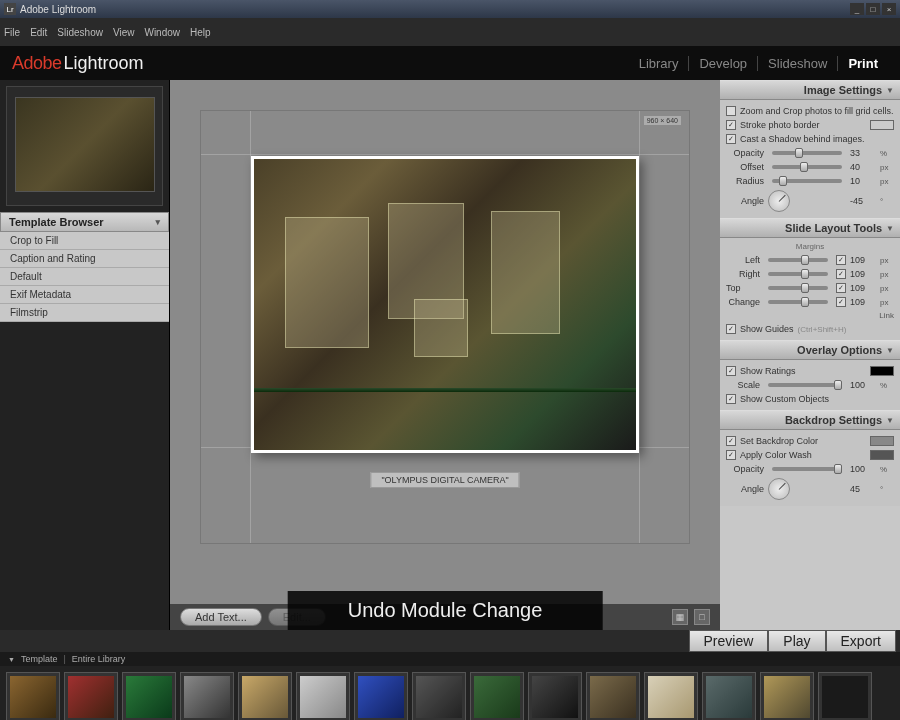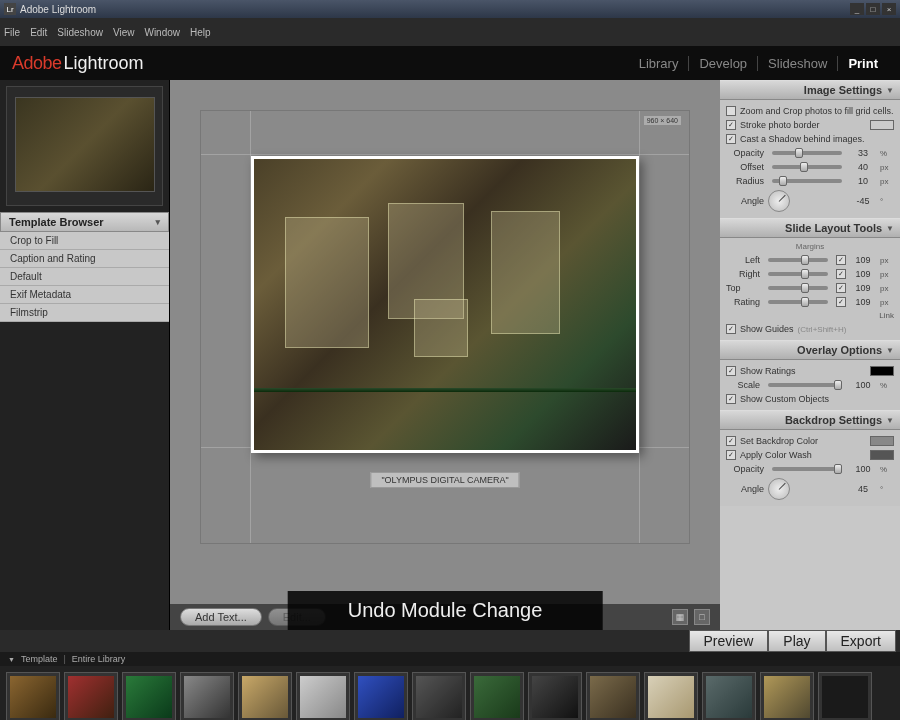--- a/index.html
+++ b/index.html
@@ -66,21 +66,21 @@
 .right::-webkit-scrollbar-thumb { background: #666; }
 .sec-head { background: linear-gradient(#d8d8d8, #b0b0b0); padding: 3px 6px; text-align: right; font-weight: bold; font-size: 11px; border-top: 1px solid #ddd; border-bottom: 1px solid #888; display: flex; justify-content: flex-end; align-items: center; gap: 4px; }
 .sec-head .tri { font-size: 8px; color: #555; }
 .sec-body { padding: 4px 6px; background: #c4c4c4; }
 .row { display: flex; align-items: center; gap: 4px; padding: 2px 0; font-size: 9px; }
 .row .lbl { flex: 0 0 auto; }
 .row .grow { flex: 1; }
 .chk { width: 10px; height: 10px; border: 1px solid #666; background: #ddd; display: inline-flex; align-items: center; justify-content: center; font-size: 7px; cursor: pointer; }
 .slider { flex: 1; height: 4px; background: #888; border-radius: 2px; position: relative; margin: 0 4px; cursor: pointer; }
 .slider .knob { position: absolute; top: -3px; width: 8px; height: 10px; background: linear-gradient(#eee,#aaa); border: 1px solid #666; border-radius: 2px; }
-.val { width: 26px; text-align: center; font-size: 9px; }
+.val { width: 26px; text-align: left; font-size: 9px; }
 .unit { width: 14px; font-size: 8px; color: #555; }
 .swatch { width: 24px; height: 10px; border: 1px solid #666; }
 .angle-dial { width: 22px; height: 22px; border-radius: 50%; background: radial-gradient(#eee,#bbb); border: 1px solid #888; position: relative; }
 .angle-dial::after { content: ''; position: absolute; left: 50%; top: 50%; width: 9px; height: 1px; background: #444; transform-origin: left; transform: rotate(-45deg); }
 .margin-hdr { text-align: center; font-size: 8px; color: #666; margin-bottom: 2px; }
 
 
 .actions { height: 22px; background: #2a2a2a; display: flex; justify-content: flex-end; align-items: center; padding: 0 4px; gap: 0; }
 .act-btn { background: linear-gradient(#e8e8e8,#c0c0c0); border: 1px solid #555; padding: 2px 14px; font-size: 14px; color: #222; cursor: pointer; }
 
@@ -267,21 +267,21 @@
       <div class="row">
         <span class="lbl" style="width:34px;text-align:left">Top</span>
         <div class="slider">
             <div class="knob" style="left:55%"></div>
           </div>
         <span class="chk">✓</span>
         <span class="val">109</span>
         <span class="unit">px</span>
       </div>
       <div class="row">
-        <span class="lbl" style="width:34px;text-align:right">Rating</span>
+        <span class="lbl" style="width:34px;text-align:right">Change</span>
         <div class="slider">
             <div class="knob" style="left:55%"></div>
           </div>
         <span class="chk">✓</span>
         <span class="val">109</span>
         <span class="unit">px</span>
       </div>
       <div class="row" style="justify-content:flex-end">
         <span style="font-size:8px;color:#555">Link</span>
       </div>

